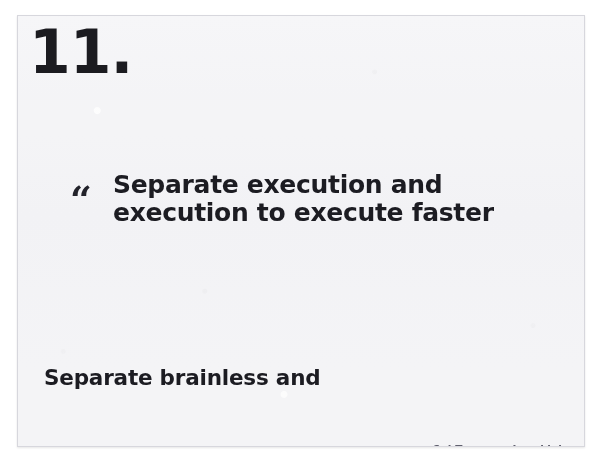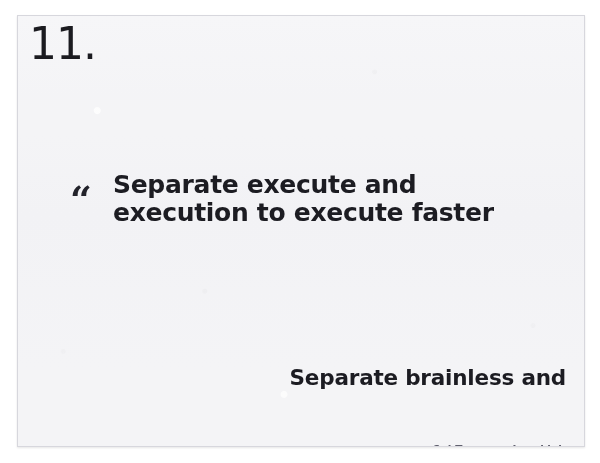--- a/index.html
+++ b/index.html
@@ -58,22 +58,22 @@
     position: absolute;
     inset: 0;
   }
 
   
   .slide-number {
     position: absolute;
     left: 11px;
     top: 6px;
     font-family: "DejaVu Sans", sans-serif;
-    font-size: 44px;
-    font-weight: normal;
+    font-size: 60px;
+    font-weight: bold;
     letter-spacing: -1px;
     color: #1b1b20;
     line-height: 1;
     white-space: nowrap;
   }
 
   
   .quote-block {
     position: absolute;
     left: 36px;
@@ -121,24 +121,24 @@
     font-size: 10.5px;
     font-weight: bold;
     color: #60606e;
     letter-spacing: 0.15px;
     white-space: nowrap;
   }
 
   
   .bottom-block {
     position: absolute;
-    left: 8px;
+    left: 26px;
     top: 348px;
     width: 540px;
-    text-align: right;
+    text-align: left;
     font-family: "DejaVu Sans", sans-serif;
     font-size: 21.5px;
     font-weight: bold;
     line-height: 1.28;
     color: #1c1c22;
     letter-spacing: -0.2px;
   }
   .bottom-block .bline {
     display: block;
     white-space: nowrap;
@@ -155,21 +155,21 @@
 
     <div class="content-layer">
 
       <div class="slide-number">11.</div>
 
       <div class="quote-block">
 
         <span class="quote-mark">“</span>
 
         <div class="quote-text">
-          <span class="qline">Separate execute and</span>
+          <span class="qline">Separate execution and</span>
           <span class="qline">execution to execute faster</span>
         </div>
 
         <div class="attribution">- Sol Tanguay, Imarklab</div>
       </div>
 
       <div class="bottom-block">
         <span class="bline">Separate brainless and</span>
       </div>
 

